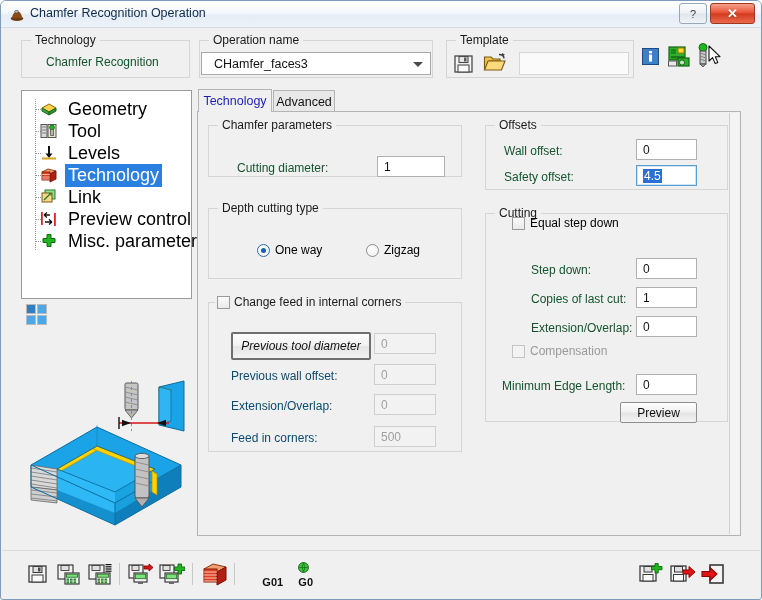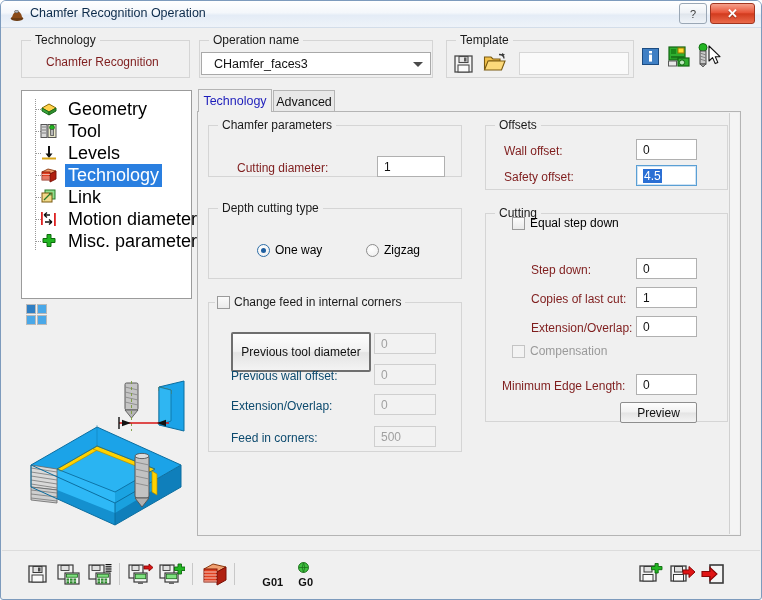--- a/index.html
+++ b/index.html
@@ -63,21 +63,21 @@
     position: absolute; top: -8px; left: 9px;
     background: #f0f0f0; padding: 0 4px;
     font-size: 12px; color: #1a1a1a; white-space: nowrap;
   }
   .glabel.cbx {
     left: 6px; padding-left: 2px;
     display: flex; align-items: center; gap: 4px;
   }
 
   
-  .lbl { position: absolute; font-size: 12px; color: #7f1d1d; white-space: nowrap; }
+  .lbl { position: absolute; font-size: 12px; color: #14532d; white-space: nowrap; }
   .lbl.dim { color: #0c4a6e; }
 
   .field {
     position: absolute; height: 21px;
     background: #ffffff;
     border: 1px solid #b0b0b0;
     font-size: 12px; color: #111;
     padding: 0 0 0 6px;
     display: flex; align-items: center;
     font-family: "Liberation Sans", sans-serif;
@@ -355,21 +355,21 @@
     <div class="tree-dash" style="top:128px;"></div>
     <div class="tree-item" style="top:117px;">
       <span class="ticon">
         <svg width="18" height="16" viewBox="0 0 18 16">
           <rect x="1" y="1" width="1.8" height="13" fill="#d22"></rect>
           <rect x="14" y="2" width="1.8" height="13" fill="#d22"></rect>
           <path d="M10 4 H4 M4 4 l3 -2.4 M4 4 l3 2.4" stroke="#111" stroke-width="1.3" fill="none"></path>
           <path d="M5 11 H12 M12 11 l-3 -2.4 M12 11 l-3 2.4" stroke="#111" stroke-width="1.3" fill="none"></path>
         </svg>
       </span>
-      <span class="tlabel">Motion diameter</span>
+      <span class="tlabel">Preview control</span>
     </div>
 
     <div class="tree-dash" style="top:150px;"></div>
     <div class="tree-item" style="top:139px;">
       <span class="ticon">
         <svg width="18" height="16" viewBox="0 0 18 16">
           <path d="M7 1.5 h4 v4 h4 v4 h-4 v4 h-4 v-4 h-4 v-4 h4 Z" fill="#22b522" stroke="#0d6b0d" stroke-width="1"></path>
         </svg>
       </span>
       <span class="tlabel">Misc. parameters</span>
@@ -482,21 +482,21 @@
       <span>Zigzag</span>
     </div>
   </div>
 
   <div class="group" style="left:207px; top:301px; width:254px; height:150px; background:#f0f0f0;">
     <span class="glabel cbx">
       <span class="cb"></span>
       <span>Change feed in internal corners</span>
     </span>
 
-    <div class="btn thick" style="left:22px; top:29px; width:140px; height:40px;">
+    <div class="btn thick" style="left:22px; top:29px; width:140px; height:28px;font-style:italic;">
       <span>Previous tool diameter</span>
     </div>
     <div class="field disabled" style="left:165px; top:30px; width:62px;">
       <span>0</span>
     </div>
 
     <span class="lbl dim" style="left:22px; top:66px;">Previous wall offset:</span>
     <div class="field disabled" style="left:165px; top:61px; width:62px;">
       <span>0</span>
     </div>

